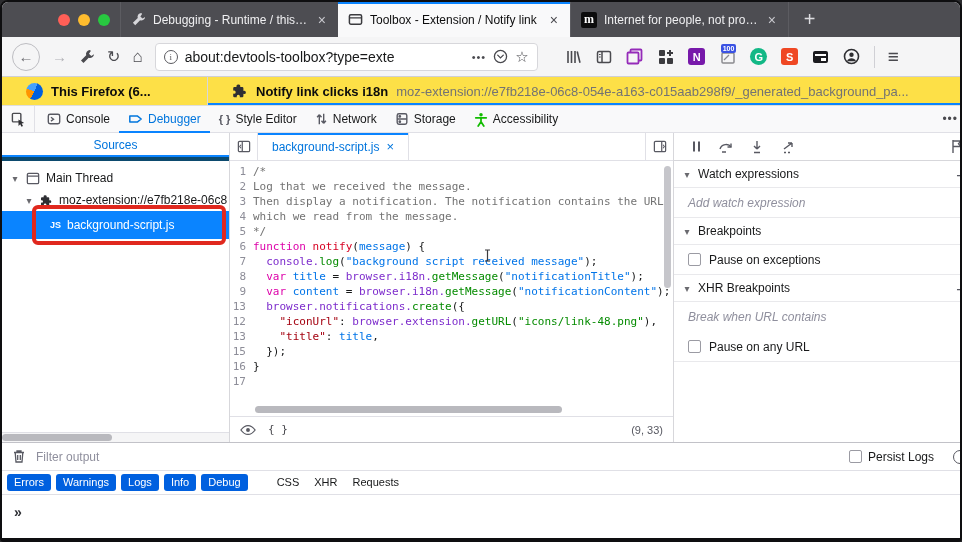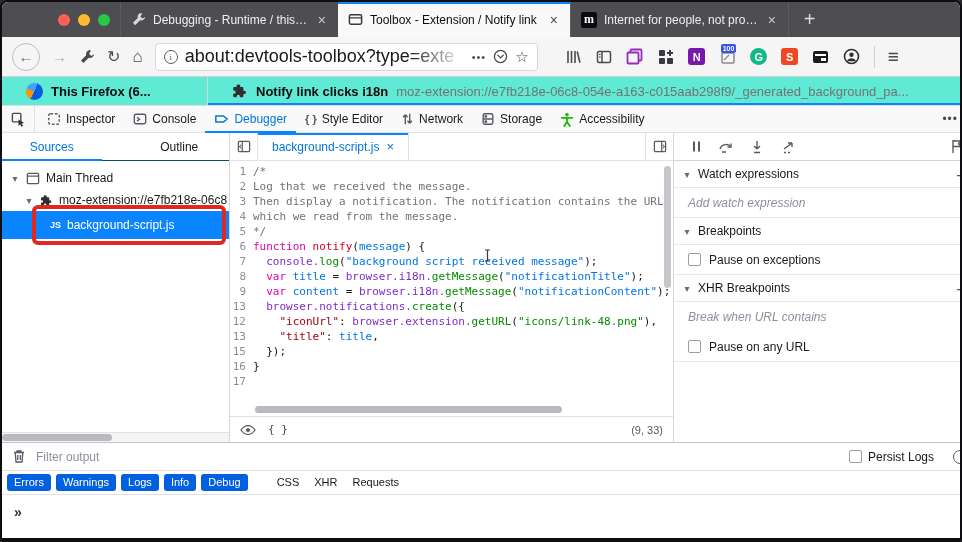--- a/index.html
+++ b/index.html
@@ -22,35 +22,35 @@
   .newtab { width:42px; display:flex; align-items:center; justify-content:center; color:#dcdce0; font-size:20px; border-left:1px solid #5c5c61; }
   .moz-m { width:16px; height:16px; background:#0c0c0d; color:#fff; font-family:"Liberation Serif",serif; font-weight:bold;
            font-size:12px; display:flex; align-items:center; justify-content:center; border-radius:2px; flex:0 0 auto;}
 
   
   .navbar { height:40px; background:#f5f5f6; border-bottom:1px solid #cfcfd4; display:flex; align-items:center; padding:0 10px; gap:12px; flex:0 0 auto; }
   .navbtn { display:flex; align-items:center; justify-content:center; color:#4a4a4f; }
   .backcircle { width:28px; height:28px; border:1px solid #bdbdc2; border-radius:50%; font-size:15px; color:#6d6d72; background:#f5f5f6; }
   .fwd { font-size:15px; color:#b1b1b6; }
   .urlbar { width:383px; height:28px; background:#fff; border:1px solid #d7d7db; border-radius:4px; display:flex; align-items:center; padding:0 8px; gap:7px; }
-  .urltext { flex:1; font-size:18px; color:#18191a; white-space:nowrap; overflow:hidden;
+  .urltext { flex:1; font-size:14px; color:#18191a; white-space:nowrap; overflow:hidden;
              -webkit-mask-image:linear-gradient(90deg,#000 80%,transparent); mask-image:linear-gradient(90deg,#000 80%,transparent); }
   .infoicon { width:14px; height:14px; border:1px solid #5a5a5f; border-radius:50%; color:#5a5a5f; font-size:9px; font-family:"Liberation Serif",serif;
               display:flex; align-items:center; justify-content:center; flex:0 0 auto; }
   .dots3 { color:#4a4a4f; font-size:11px; letter-spacing:1px; }
   .star { color:#4a4a4f; font-size:15px; }
   .extrow { display:flex; align-items:center; gap:13px; margin-left:14px; }
   .xicon { width:18px; height:18px; display:flex; align-items:center; justify-content:center; position:relative; }
   .sq { border-radius:3px; color:#fff; font-weight:bold; font-size:11px; display:flex; align-items:center; justify-content:center; width:17px; height:17px; }
   .badge100 { position:absolute; top:-4px; left:2px; background:#3a52e3; color:#fff; font-size:7px; font-weight:bold; padding:1px 2px; border-radius:2px; }
   .navsep { width:1px; height:22px; background:#d0d0d5; }
   .hamb { font-size:19px; color:#4a4a4f; }
 
   
-  .tbheader { height:29px; background:#5eead4; border-bottom:1px solid #dededf; display:flex; align-items:stretch; flex:0 0 auto; }
+  .tbheader { height:29px; background:#fde047; border-bottom:1px solid #dededf; display:flex; align-items:stretch; flex:0 0 auto; }
   .target { width:206px; border-right:1px solid #d7d7db; display:flex; align-items:center; gap:8px; padding-left:24px;
             font-size:13px; font-weight:bold; color:#0c0c0d; }
   .fficon { width:17px; height:17px; border-radius:50%; background:conic-gradient(from 210deg,#ff9500 0 80deg,#45a1ff 80deg 170deg,#0060df 170deg 360deg); }
   .exttab { flex:1; display:flex; align-items:center; gap:8px; padding-left:24px; position:relative; overflow:hidden; }
   .exttab::after { content:""; position:absolute; bottom:0; left:0; right:0; height:2px; background:#0a84ff; }
   .extname { font-size:13px; font-weight:bold; color:#0c0c0d; white-space:nowrap; }
   .exturl { font-size:13px; color:#737373; white-space:nowrap; overflow:hidden; }
 
   
   .dtbar { height:27px; background:#f9f9fa; border-bottom:1px solid #e0e0e6; display:flex; align-items:stretch; flex:0 0 auto; }
@@ -58,21 +58,21 @@
   .dtTab { display:flex; align-items:center; gap:5px; padding:0 9px; font-size:12px; color:#18191a; position:relative; }
   .dtTab.sel { color:#0075dd; }
   .dtTab.sel::after { content:""; position:absolute; bottom:-1px; left:0; right:0; height:2px; background:#0a84ff; }
   .dtmore { margin-left:auto; color:#4a4a4f; font-size:12px; letter-spacing:1px; padding-right:2px; display:flex; align-items:center; }
   .bracetxt { font-size:11px; font-weight:bold; color:#585962; }
 
   
   .main { display:flex; height:309px; flex:0 0 auto; }
 
   .sources { width:228px; border-right:1px solid #d7d7db; position:relative; overflow:hidden; background:#fff; }
-  .srctabs { height:28px; border-bottom:1px solid #0c4a6e; display:flex;gap:28px; }
+  .srctabs { height:28px; border-bottom:5px solid #0c4a6e; display:flex;gap:28px; }
   .srctab { flex:1; display:flex; align-items:center; justify-content:center; font-size:12px; color:#18191a; position:relative; }
   .srctab.sel { color:#0075dd; }
   .srctab.sel::after { content:""; position:absolute; bottom:-1px; left:0; right:0; height:2px; background:#0a84ff; }
   .tree { position:relative; font-size:12px; color:#18191a; padding-top:6px; }
   .trow { height:22px; display:flex; align-items:center; gap:6px; white-space:nowrap; }
   .caret { color:#6a6a6f; font-size:10px; width:10px; text-align:center; }
   .trow.sel { height:28px; background:#0a84ff; color:#fff; }
   .jsbadge { font-size:9px; font-weight:bold; }
   .redbox { position:absolute; left:30px; right:3px; top:44px; height:40px; border:4px solid #e0281e; border-radius:6px; pointer-events:none; }
   .srcscroll { position:absolute; bottom:0; left:0; right:0; height:10px; background:#f5f5f6; border-top:1px solid #e0e0e6; }
@@ -266,28 +266,20 @@
   <div class="dtbar">
     <div class="pickcell">
       <svg width="15" height="15" viewBox="0 0 16 16">
           <rect x="1.5" y="1.5" width="9" height="9" rx="1" fill="none" stroke="#4a4a4f" stroke-width="1.5"></rect>
           <path d="M8 8l6 3.6-2.6.7 1.4 2.6-1.6.8-1.4-2.7-1.8 2z" fill="#2f2f33"></path>
         </svg>
     </div>
     <div class="dtTab">
       <span>
           <svg width="14" height="14" viewBox="0 0 16 16">
-            <rect x="2" y="2" width="12" height="12" rx="2" fill="none" stroke="#585962" stroke-width="1.6" stroke-dasharray="3 2"></rect>
-          </svg>
-        </span>
-      <span>Inspector</span>
-    </div>
-    <div class="dtTab">
-      <span>
-          <svg width="14" height="14" viewBox="0 0 16 16">
             <rect x="1.5" y="2.5" width="13" height="11" rx="2" fill="none" stroke="#585962" stroke-width="1.6"></rect>
             <path d="M4.5 6l3 2.2-3 2.2" fill="none" stroke="#585962" stroke-width="1.5"></path>
           </svg>
         </span>
       <span>Console</span>
     </div>
     <div class="dtTab sel">
       <span>
           <svg width="15" height="14" viewBox="0 0 17 16">
             <path d="M2 4.5h8.5l4.5 3.5-4.5 3.5H2z" fill="none" stroke="#0075dd" stroke-width="1.7" stroke-linejoin="round"></path>
@@ -329,21 +321,20 @@
       <span>Accessibility</span>
     </div>
     <div class="dtmore">•••</div>
   </div>
 
   <div class="main">
 
     <div class="sources">
       <div class="srctabs">
         <div class="srctab sel">Sources</div>
-        <div class="srctab">Outline</div>
       </div>
       <div class="tree">
         <div class="trow" style="padding-left:8px">
           <span class="caret">▾</span>
           <span>
               <svg width="14" height="13" viewBox="0 0 16 15">
                 <rect x="1.5" y="1.5" width="13" height="12" rx="1.5" fill="none" stroke="#585962" stroke-width="1.5"></rect>
                 <line x1="1.5" y1="4.8" x2="14.5" y2="4.8" stroke="#585962" stroke-width="1.4"></line>
               </svg>
             </span>

